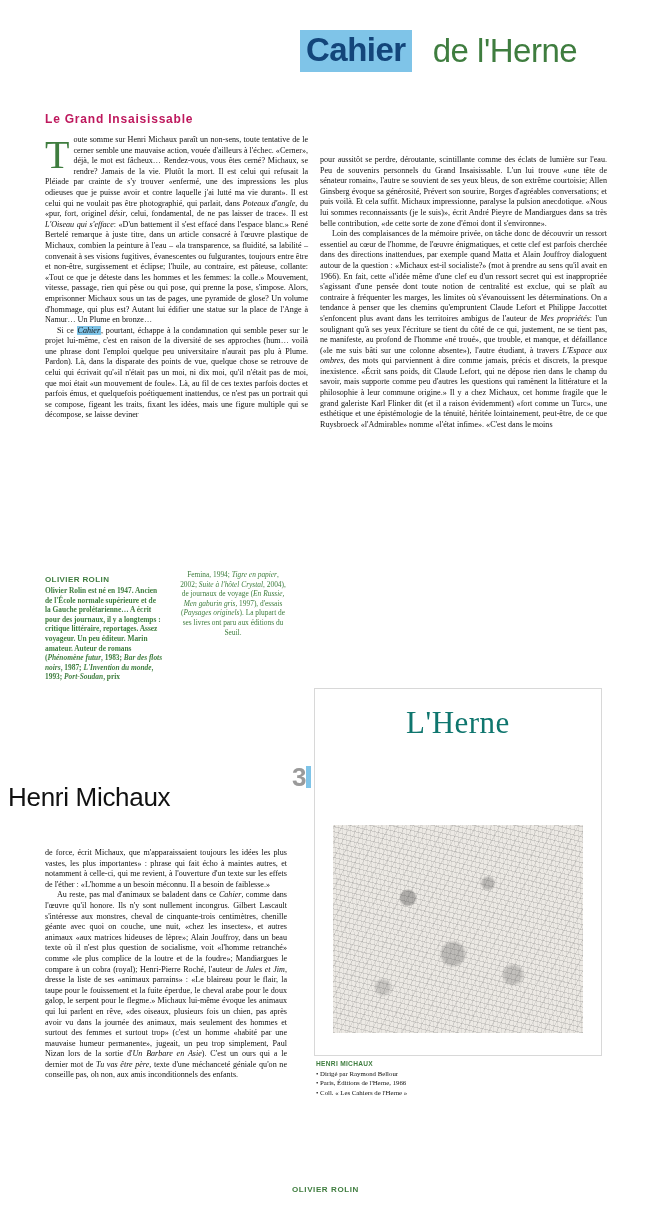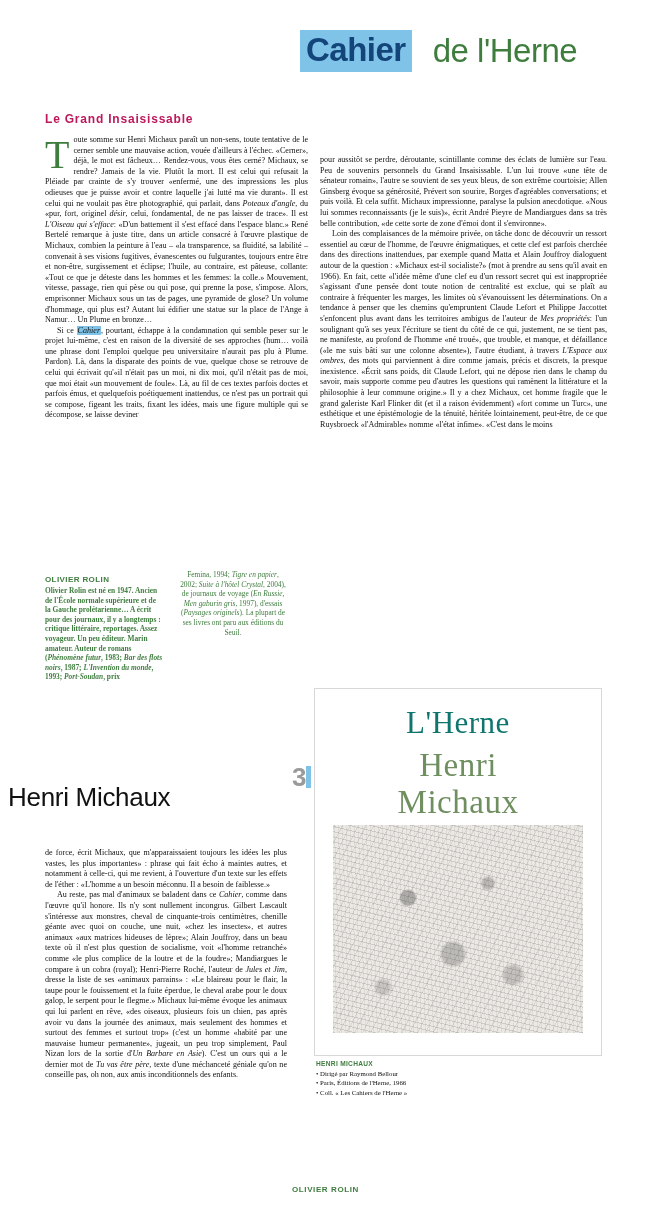--- a/index.html
+++ b/index.html
@@ -278,24 +278,20 @@
 </div>
 
 <div class="folio">
   <span>3</span><span class="folio-bar"></span>
 </div>
 
 <div class="big-title">Henri Michaux</div>
 
 <div class="figure">
   <div class="cover-title">L'Herne</div>
-  <div class="cover-sub">
-    <div>Henri</div>
-    <div>Michaux</div>
-  </div>
   <div class="cover-art"></div>
 </div>
 
 <div class="caption-title">HENRI MICHAUX</div>
 <div class="caption-list">
   <div>Dirigé par Raymond Bellour</div>
   <div>Paris, Éditions de l'Herne, 1966</div>
   <div>Coll. « Les Cahiers de l'Herne »</div>
 </div>
 

